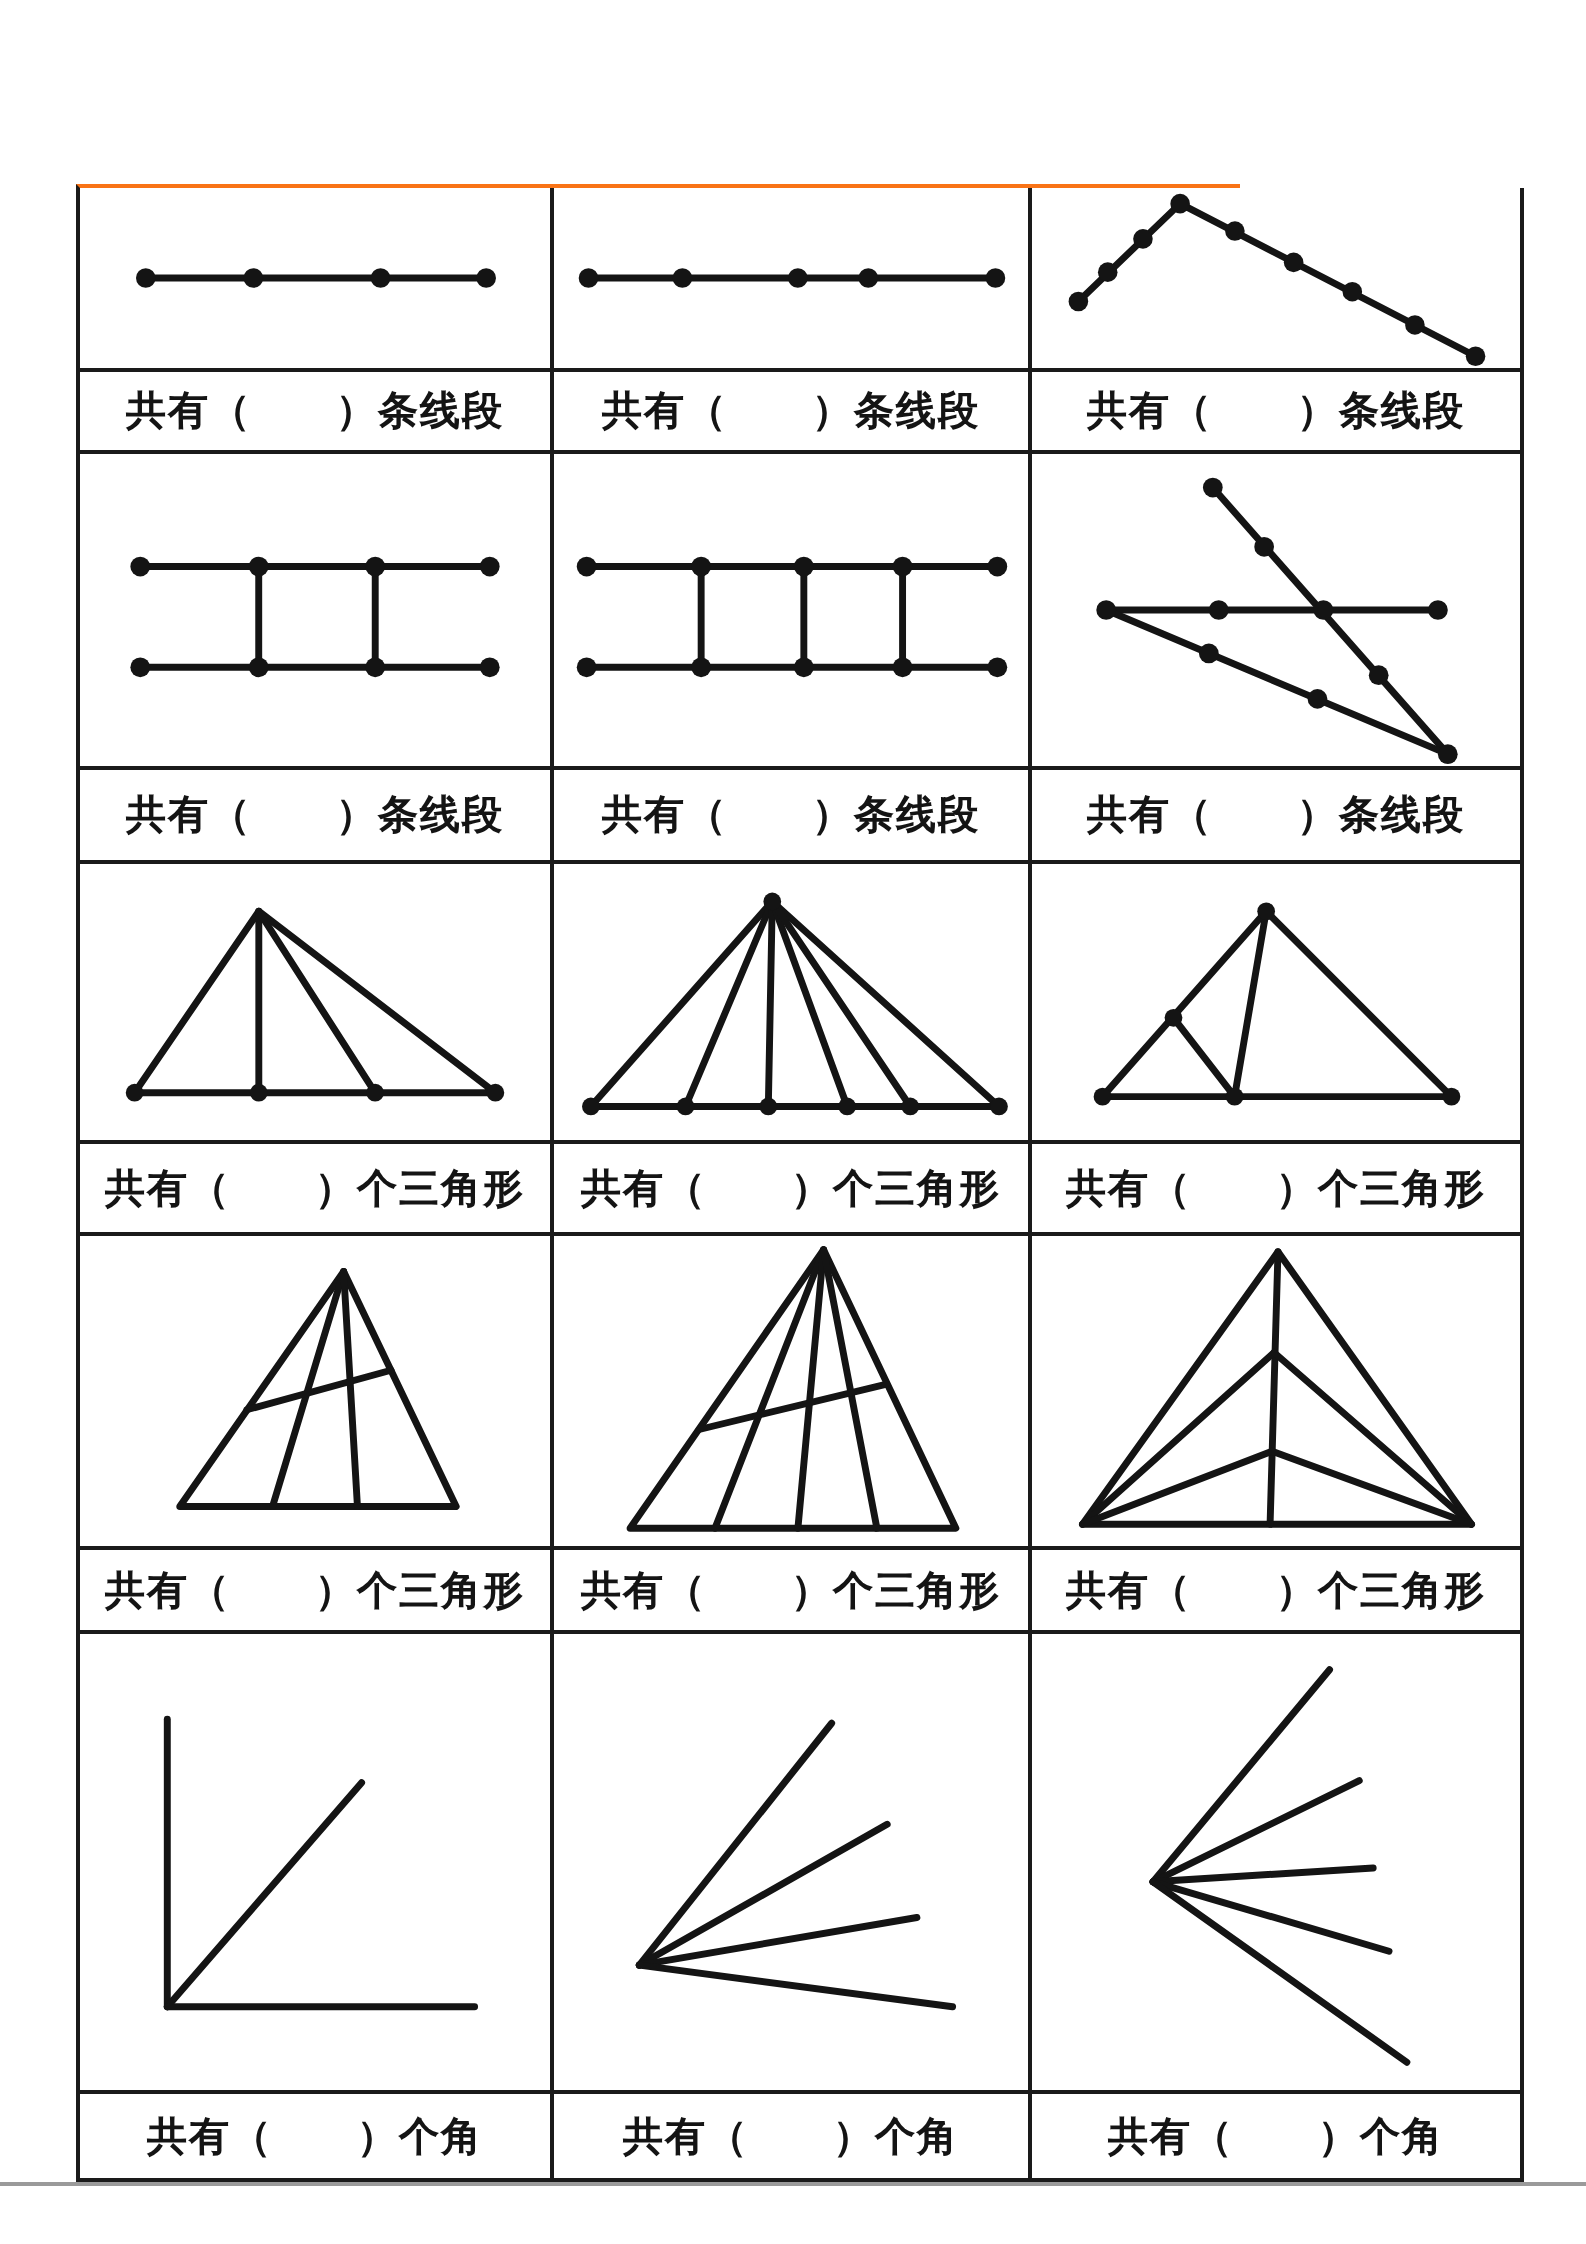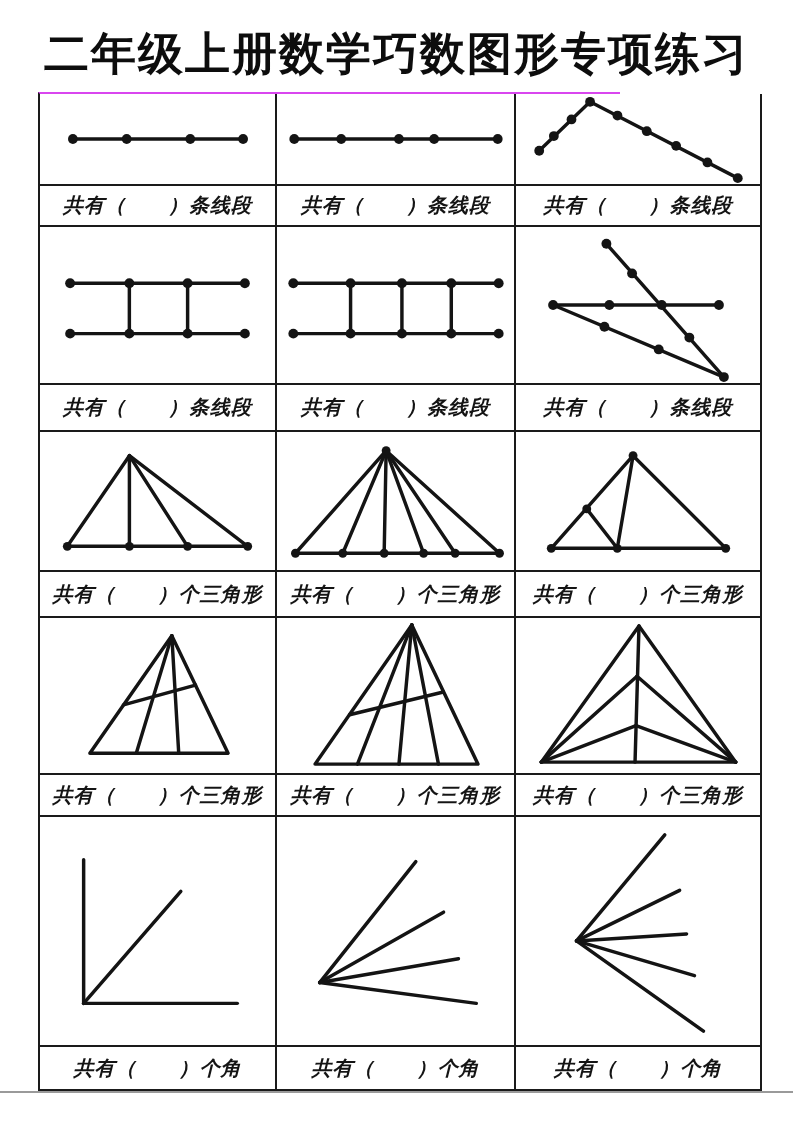--- a/index.html
+++ b/index.html
@@ -21,23 +21,22 @@
     color: #0d0d0d;
     font-family: "DejaVu Sans", sans-serif;
   }
   .worksheet {
     position: absolute;
     left: 38px; top: 92px;
     width: 582px; height: 999px;
     display: grid;
     grid-template-columns: 237px 239px 246px;
     grid-template-rows: 92px 41px 158px 47px 140px 46px 157px 42px 230px 44px;
-    border-top: 2px solid #d946ef;
+    border-top: 2px solid #f97316;
     border-left: 2px solid #1a1a1a;
-    font-style: italic;
   }
   .cell {
     border-right: 2px solid #1a1a1a;
     border-bottom: 2px solid #1a1a1a;
     overflow: hidden;
     background: #ffffff;
   }
   .fig { display: flex; align-items: stretch; justify-content: stretch; }
   .fig svg { width: 100%; height: 100%; display: block; }
   .label-cell {
@@ -55,21 +54,20 @@
     background: #9a9a9a;
   }
   .ln { stroke: #141414; stroke-width: 3.5; fill: none; stroke-linecap: round; stroke-linejoin: round; }
   .dot { fill: #141414; stroke: none; }
 </style>
 </head>
 <body>
 
 <div class="page">
 
-  <div class="title">二年级上册数学巧数图形专项练习</div>
 
   <div class="worksheet">
 
     <div class="cell fig">
       <svg viewBox="0 0 237 92">
         <line class="ln" x1="32" y1="46" x2="206" y2="46"></line>
         <circle class="dot" cx="32" cy="46" r="5"></circle>
           <circle class="dot" cx="87" cy="46" r="5"></circle>
         <circle class="dot" cx="152" cy="46" r="5"></circle>
           <circle class="dot" cx="206" cy="46" r="5"></circle>

